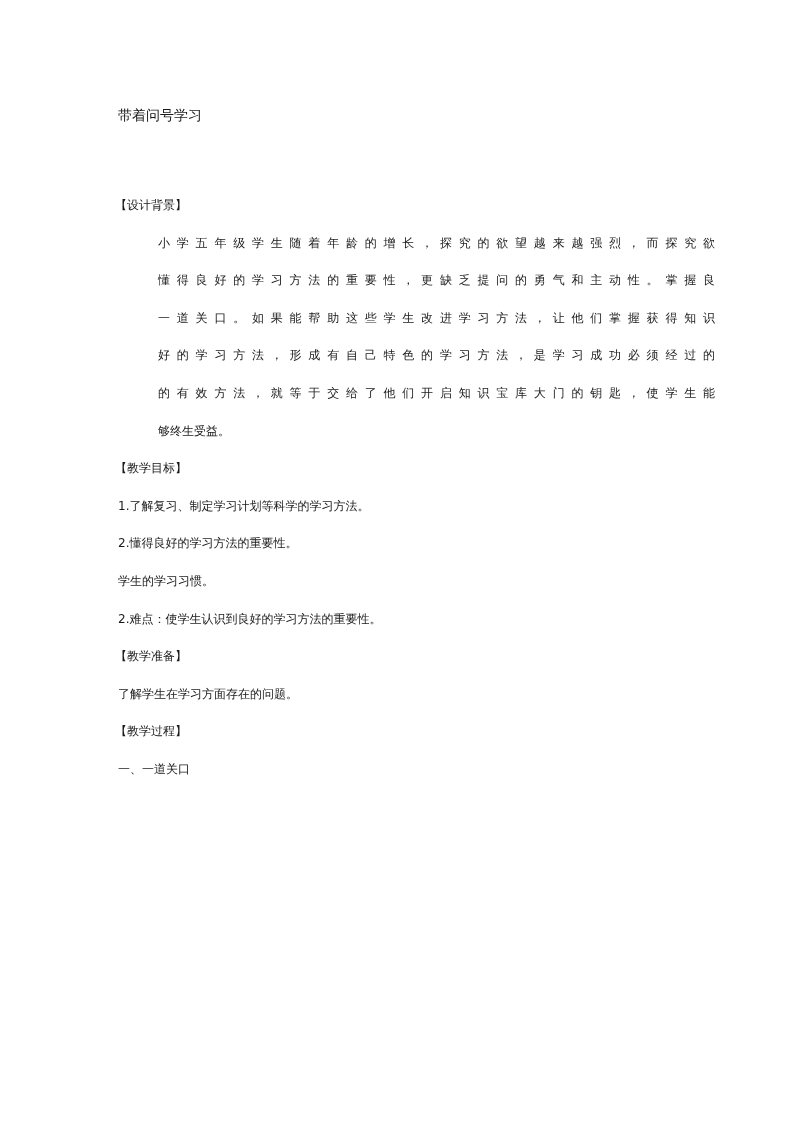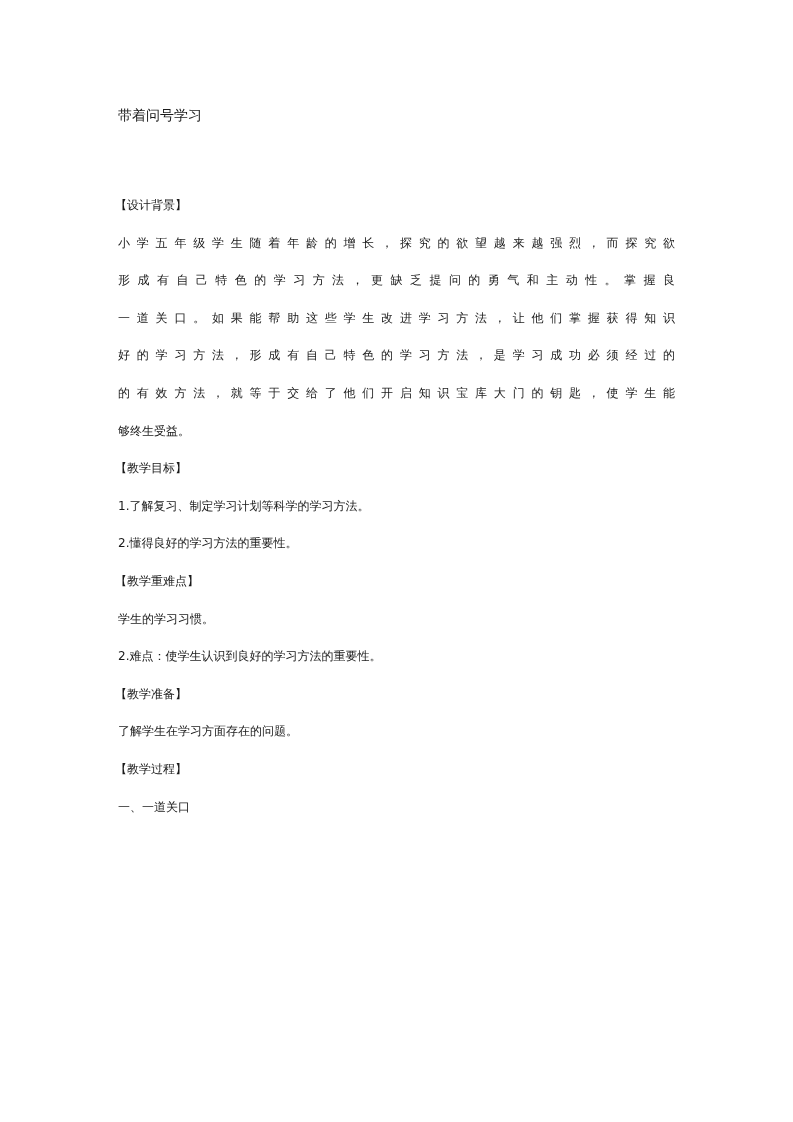--- a/index.html
+++ b/index.html
@@ -3,44 +3,43 @@
 <meta charset="utf-8">
 <style>
   html, body { margin: 0; padding: 0; background: #ffffff; }
   body { width: 793px; height: 1122px; position: relative; overflow: hidden;
          font-family: "DejaVu Sans", "Liberation Sans", sans-serif; color: #1a1a1a; }
   .page { position: absolute; left: 118px; top: 0; width: 560px; }
   .title { position: absolute; left: 0; top: 103px; font-size: 14px; line-height: 24px; white-space: nowrap; }
   .body { position: absolute; left: 0; top: 187px; width: 560px; }
   .line { font-size: 12px; line-height: 37.6px; height: 37.6px; white-space: nowrap; letter-spacing: 0px; }
   .heading { margin-left: -3px; }
-  .para-line { text-align: justify; text-align-last: justify; width: 557px; }
+  .para-line { text-align: justify; text-align-last: justify; width: 557px; margin-left: 40px; }
   .para-line.last { text-align-last: left; }
 </style>
 </head>
 <body>
 
 <div class="page">
   <div class="title">带着问号学习</div>
 
   <div class="body">
 
     <div class="line heading">【设计背景】</div>
     <div class="line para-line">小学五年级学生随着年龄的增长，探究的欲望越来越强烈，而探究欲</div>
-    <div class="line para-line">形成有自己特色的学习方法，更缺乏提问的勇气和主动性。掌握良</div>
+    <div class="line para-line">懂得良好的学习方法的重要性，更缺乏提问的勇气和主动性。掌握良</div>
     <div class="line para-line">一道关口。如果能帮助这些学生改进学习方法，让他们掌握获得知识</div>
     <div class="line para-line">好的学习方法，形成有自己特色的学习方法，是学习成功必须经过的</div>
     <div class="line para-line">的有效方法，就等于交给了他们开启知识宝库大门的钥匙，使学生能</div>
     <div class="line para-line last">够终生受益。</div>
 
     <div class="line heading">【教学目标】</div>
     <div class="line">1.了解复习、制定学习计划等科学的学习方法。</div>
     <div class="line">2.懂得良好的学习方法的重要性。</div>
 
-    <div class="line heading">【教学重难点】</div>
     <div class="line">学生的学习习惯。</div>
     <div class="line">2.难点：使学生认识到良好的学习方法的重要性。</div>
 
     <div class="line heading">【教学准备】</div>
     <div class="line">了解学生在学习方面存在的问题。</div>
 
     <div class="line heading">【教学过程】</div>
     <div class="line">一、一道关口</div>
   </div>
 </div>

